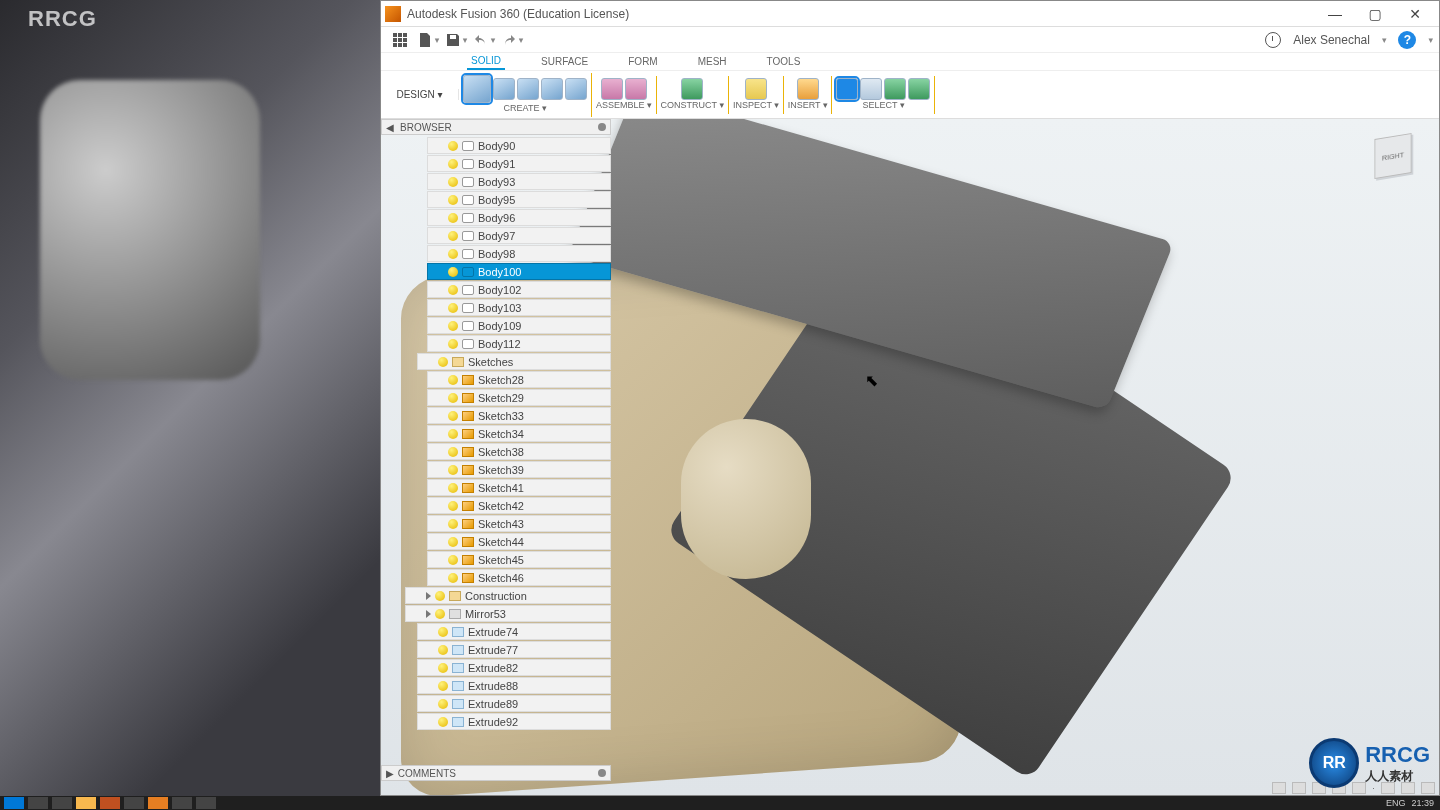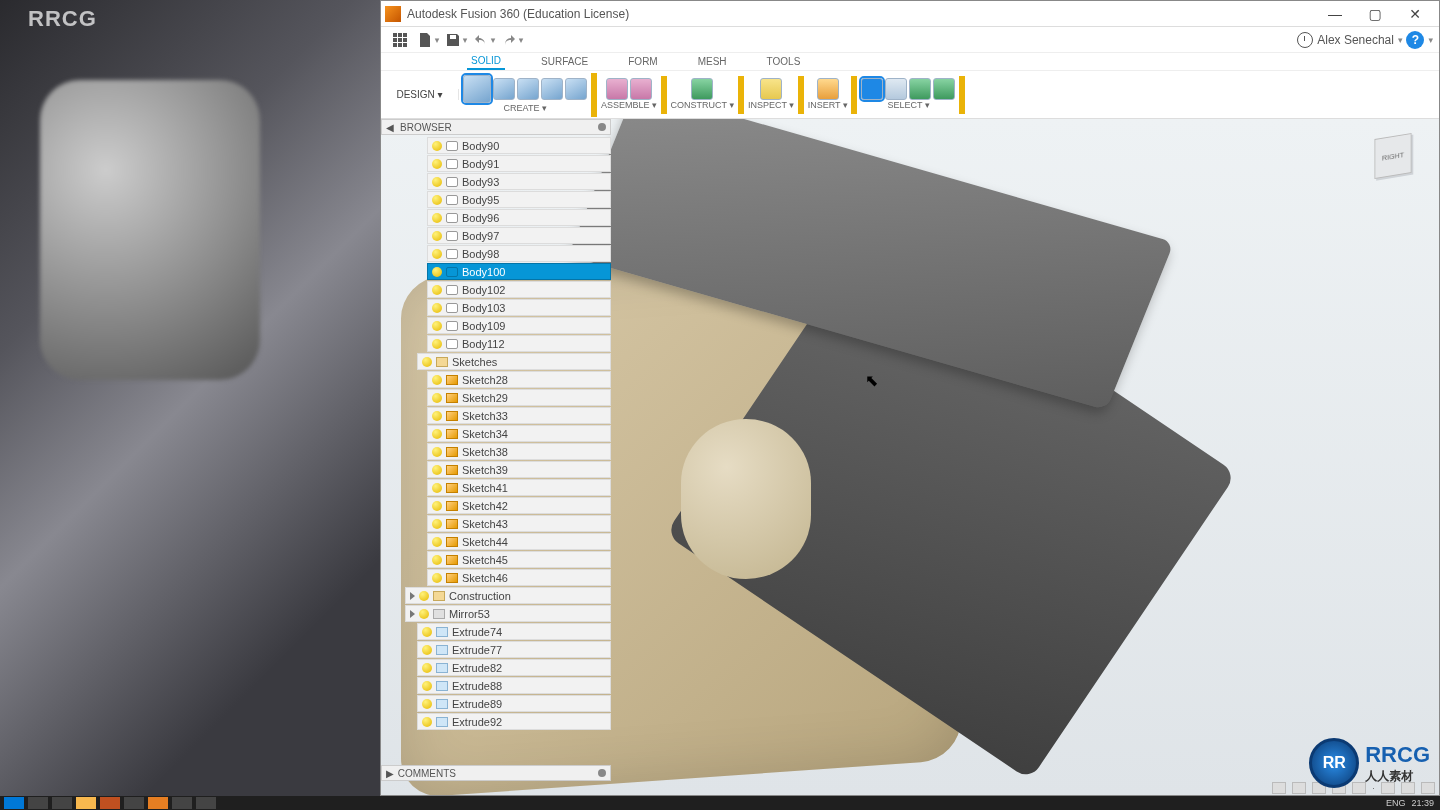--- a/index.html
+++ b/index.html
@@ -28,35 +28,35 @@
 .doc-tab { height: 24px; background: #eee; border: 1px solid #ccc; border-bottom: none; padding: 3px 10px; font-size: 11px; color: #444; display: flex; align-items: center; gap: 6px; border-radius: 3px 3px 0 0; }
 .doc-tab .doc-icon { width: 12px; height: 12px; background: #bbb; }
 .doc-tab .close-tab { color: #888; font-size: 12px; cursor: pointer; }
 .tabrow .plus-tab { width: 22px; height: 22px; margin-left: 4px; background: #555d66; color: #fff; display: flex; align-items: center; justify-content: center; font-size: 14px; border-radius: 3px; }
 
 
 .qat { height: 26px; background: #fff; display: flex; align-items: center; padding: 0 6px; gap: 2px; border-bottom: 1px solid #eee; position: relative; }
 .qat .qbtn { width: 26px; height: 22px; display: flex; align-items: center; justify-content: center; }
 .qat .qbtn svg { width: 16px; height: 16px; }
 .qat .spacer { flex: 1; }
-.qat .right-info { font-size: 12px; color: #555; display: flex; align-items: center; gap: 4px; }
+.qat .right-info { font-size: 12px; color: #555; display: flex; align-items: center; gap: 12px; }
 .qat .clock-icon { width: 16px; height: 16px; border: 1.5px solid #555; border-radius: 50%; position: relative; }
 .qat .clock-icon::after { content: ""; position: absolute; left: 6px; top: 3px; width: 1px; height: 5px; background: #555; }
 .qat .help-icon { width: 18px; height: 18px; border-radius: 50%; background: #1e88e5; color: #fff; display: flex; align-items: center; justify-content: center; font-size: 12px; font-weight: bold; }
 .qat .drop::after { content: "▾"; font-size: 9px; color: #888; margin-left: 2px; }
 
 
 .ribbon-tabs { height: 18px; display: flex; padding-left: 86px; gap: 32px; font-size: 10px; color: #666; align-items: center; background: #fff; border-bottom: 1px solid #eee; }
 .ribbon-tabs .rtab { padding: 2px 4px; cursor: pointer; }
 .ribbon-tabs .rtab.active { color: #0696d7; border-bottom: 2px solid #0696d7; }
 
 
 .ribbon { height: 48px; background: #fff; border-bottom: 1px solid #ddd; display: flex; align-items: center; }
 .ribbon .workspace-btn { width: 78px; display: flex; align-items: center; justify-content: center; font-size: 10px; color: #444; border-right: 1px solid #e5e5e5; }
-.ribbon .group { display: flex; flex-direction: column; align-items: center; padding: 0 4px; border-right: 6px solid #eab308; }
+.ribbon .group { display: flex; flex-direction: column; align-items: center; padding: 0 4px; border-right: 1px solid #eab308; }
 .ribbon .group .icons { display: flex; gap: 2px; flex: 1; align-items: center; padding-top: 2px; }
 .ribbon .group .glabel { font-size: 9px; color: #666; height: 14px; }
 .ribbon .ico { width: 28px; height: 28px; background: linear-gradient(#dfe9f2,#b4c9dd); border: 1px solid #9fb3c8; border-radius: 3px; }
 .ribbon .ico.sm { width: 22px; height: 22px; }
 .ribbon .ico.cube { background: linear-gradient(150deg,#c8dff3,#76a5cf); }
 .ribbon .ico.img { background: linear-gradient(#ffd98e,#e89f3c); }
 .ribbon .ico.sel { background: linear-gradient(#87d3a2,#3e9a5e); }
 .ribbon .ico.active { outline: 2px solid #1e88e5; background: #1e88e5; }
 .ribbon .ico.ruler { background: linear-gradient(#f8e48a,#e6c850); }
 .ribbon .ico.move { background: #fff; border-color: #aaa; }
@@ -75,21 +75,21 @@
 
 .viewcube { position: absolute; right: 16px; top: 8px; width: 60px; height: 60px; }
 .viewcube .cube { width: 42px; height: 42px; background: #e6e8ea; border: 1px solid #bbb; transform: rotateX(18deg) rotateY(-28deg); margin: 8px auto; font-size: 8px; display: flex; align-items: center; justify-content: center; color: #666; box-shadow: 2px 2px 0 #cfd3d7; }
 
 
 .browser { position: absolute; left: 0; top: 0; width: 230px; background: transparent; font-size: 11px; }
 .browser-hdr { height: 16px; background: #f0f0f0; border: 1px solid #ccc; display: flex; align-items: center; padding: 0 4px; font-size: 10px; color: #555; gap: 4px; }
 .browser-hdr .collapse { width: 10px; }
 .browser-hdr .dot { margin-left: auto; width: 8px; height: 8px; border-radius: 50%; background: #888; }
 .tree { margin-top: 2px; }
-.node { height: 17px; display: flex; align-items: center; background: #f2f2f2; border: 1px solid #dcdcdc; margin-bottom: 1px; padding-left: 4px; gap: 4px; color: #444; }
+.node { height: 17px; display: flex; align-items: center; background: #f2f2f2; border: 1px solid #dcdcdc; margin-bottom: 1px; padding-left: 20px; gap: 4px; color: #444; }
 .node.indent1 { margin-left: 36px; }
 .node.indent2 { margin-left: 46px; }
 .node.indent0 { margin-left: 24px; }
 .node.sel { background: #0696d7; color: #fff; border-color: #0475a8; }
 .node .bulb { width: 10px; height: 10px; border-radius: 50%; background: radial-gradient(circle at 35% 30%, #fff27a, #e6b800); }
 .node .play { width: 0; height: 0; border-top: 4px solid transparent; border-bottom: 4px solid transparent; border-left: 5px solid #777; }
 .node .ic-body { width: 12px; height: 10px; background: #fff; border: 1px solid #999; border-radius: 2px; }
 .node .ic-body.filled { background: #0696d7; border-color: #0475a8; }
 .node .ic-sketch { width: 12px; height: 10px; background: linear-gradient(135deg,#ffd080,#e69a00); border: 1px solid #c48000; }
 .node .ic-folder { width: 12px; height: 10px; background: #f4d895; border: 1px solid #c7a85a; }

